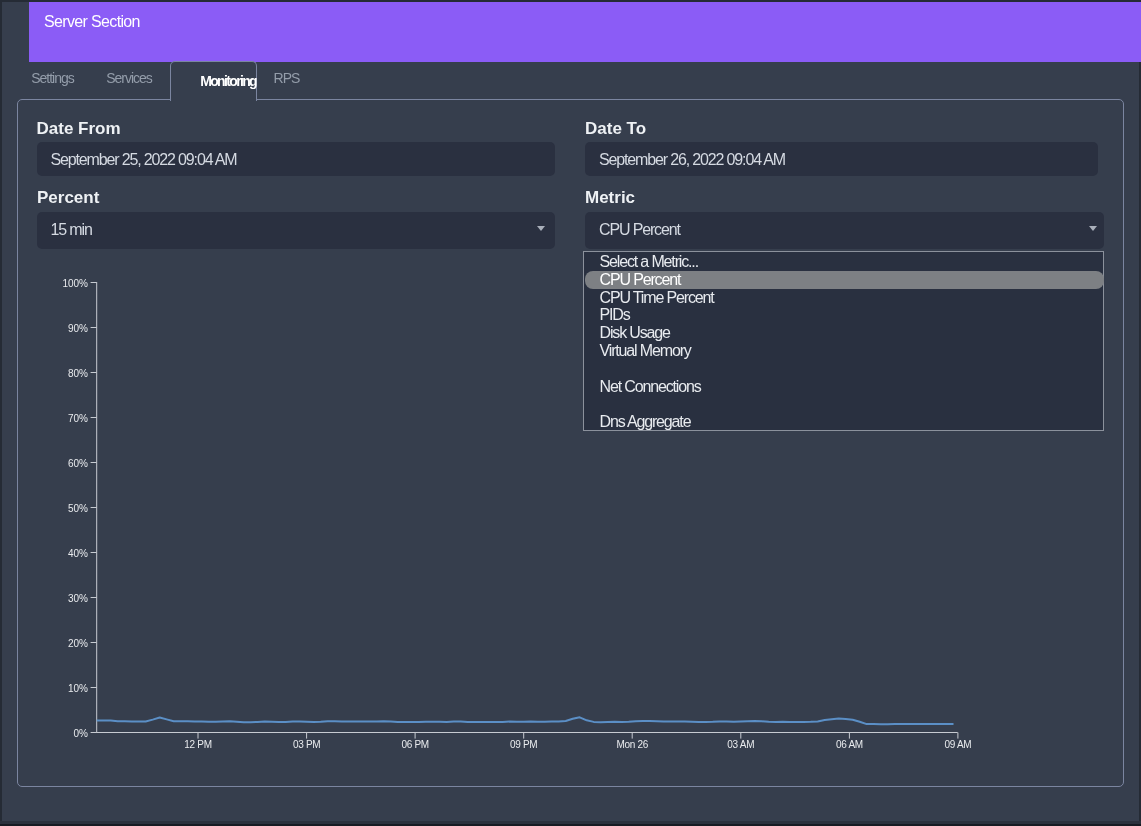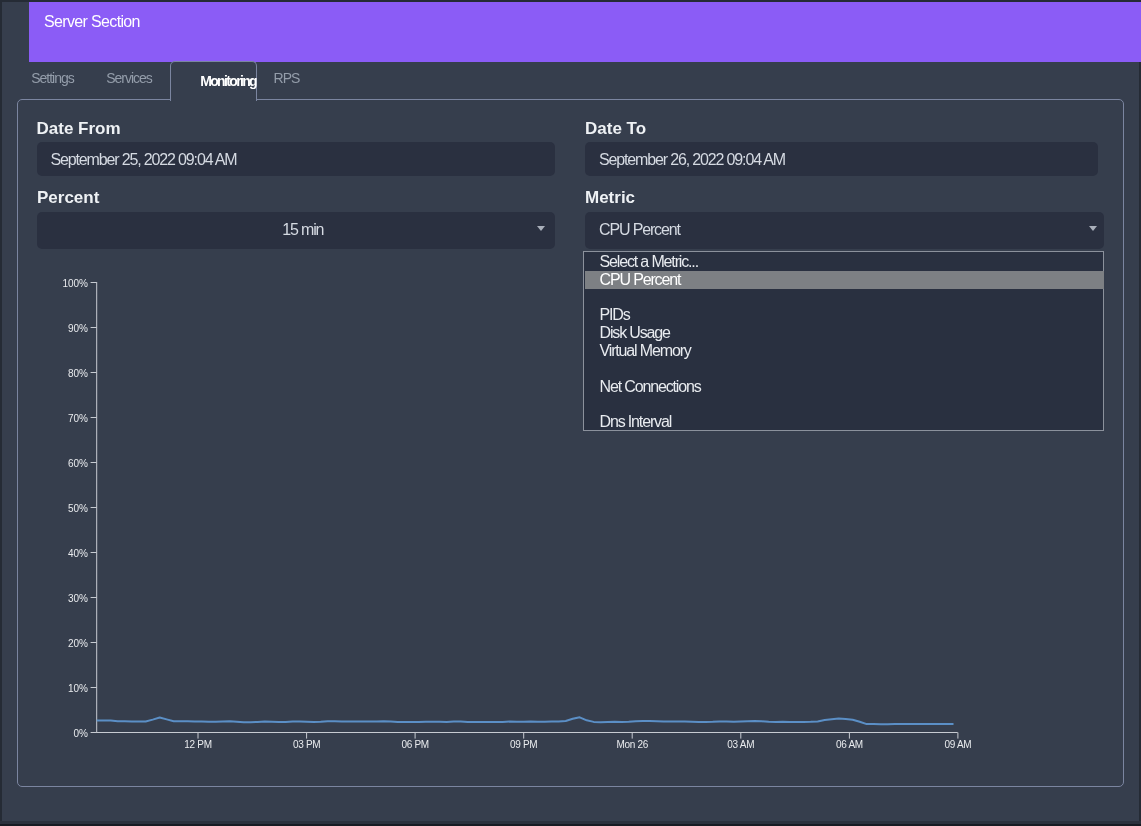--- a/index.html
+++ b/index.html
@@ -18,42 +18,42 @@
   .panel { position:absolute; left:15px; top:97px; width:1107px; height:688px;
          border:1px solid #7b85a0; border-radius:5px; z-index:1; }
   .lbl { position:absolute; color:#eef1f4; font-weight:bold; font-size:17px; }
   .ctl { position:absolute; background:#2a3040; border-radius:5px; color:#d5dae2;
          font-size:16px; letter-spacing:-1.15px; }
   .caret { position:absolute; width:0; height:0; border-left:4.5px solid transparent;
          border-right:4.5px solid transparent; border-top:5px solid #a9afba; }
   .dd { position:absolute; left:581px; top:249px; width:521px; height:180px;
         background:#293040; border:1px solid #8b919c; z-index:5; }
   .opt { position:absolute; left:1px; width:519px; height:17.8px; color:#e8ebef;
-        font-size:16px; letter-spacing:-1.15px; line-height:17.8px; padding-left:14.5px; }
+        font-size:16px; letter-spacing:-1.15px; line-height:17.8px; padding-left:14.5px;border-radius:8px; }
 </style>
 </head>
 <body>
 <div class="win">
   <div class="hdr">Server Section</div>
 
   <div class="tab" style="left:13px;width:75px;">Settings</div>
   <div class="tab" style="left:88px;width:78px;">Services</div>
   <div class="tabactive">Monitoring</div>
   <div class="tab" style="left:256px;width:57px;">RPS</div>
 
   <div class="panel"></div>
 
   <div class="lbl" style="left:34.5px;top:117px;">Date From</div>
   <div class="lbl" style="left:583px;top:117px;">Date To</div>
   <div class="ctl" style="left:34.5px;top:139.5px;width:518.5px;height:34px;line-height:36px;padding-left:14px;">September 25, 2022 09:04 AM</div>
   <div class="ctl" style="left:583px;top:139.5px;width:513px;height:34px;line-height:36px;padding-left:14px;">September 26, 2022 09:04 AM</div>
 
   <div class="lbl" style="left:35px;top:185.5px;">Percent</div>
   <div class="lbl" style="left:583px;top:185.5px;">Metric</div>
-  <div class="ctl" style="left:34.5px;top:209.5px;width:518.5px;height:37.6px;line-height:36.5px;padding-left:14px;text-align:center;">15 min</div>
+  <div class="ctl" style="left:34.5px;top:209.5px;width:518.5px;height:37.6px;line-height:36.5px;padding-left:14px;">15 min</div>
   <div class="ctl" style="left:583px;top:209.5px;width:518.5px;height:37.6px;line-height:36.5px;padding-left:14px;">CPU Percent</div>
   <div class="caret" style="left:535.3px;top:223.5px;"></div>
   <div class="caret" style="left:1086.5px;top:223.5px;"></div>
 
   <svg class="abs" style="left:0;top:0;z-index:2;" width="1137" height="819">
     <g id="chart">
     <line x1="94.7" y1="280" x2="94.7" y2="731" stroke="#c7cbd2" stroke-width="1"></line>
     <line x1="88.6" y1="280.5" x2="94.7" y2="280.5" stroke="#c7cbd2" stroke-width="1"></line>
     <text x="86" y="284.9" fill="#e9ebee" font-size="10" text-anchor="end">100%</text>
     <line x1="88.6" y1="325.5" x2="94.7" y2="325.5" stroke="#c7cbd2" stroke-width="1"></line>
@@ -93,21 +93,22 @@
     <text x="847.4" y="745.8" fill="#e9ebee" font-size="10" letter-spacing="-0.3" text-anchor="middle">06 AM</text>
     <line x1="955.9" y1="730.5" x2="955.9" y2="736.6" stroke="#c7cbd2" stroke-width="1"></line>
     <text x="955.9" y="745.8" fill="#e9ebee" font-size="10" letter-spacing="-0.3" text-anchor="middle">09 AM</text>
     <polyline points="94.7,718.5 101.7,718.5 108.7,718.5 115.7,719.2 122.7,719.2 129.7,719.4 136.7,719.5 143.7,719.5 150.7,717.6 157.7,715.5 164.7,717.4 171.7,719.3 178.7,719.2 185.7,719.2 192.7,719.4 199.7,719.5 206.7,719.7 213.7,719.8 220.7,719.5 227.7,719.3 234.7,719.8 241.7,720.2 248.7,720.3 255.7,719.9 262.7,719.6 269.7,719.8 276.7,720.0 283.7,719.9 290.7,719.6 297.7,719.5 304.7,719.8 311.7,720.0 318.7,719.8 325.7,719.3 332.7,719.3 339.7,719.5 346.7,719.5 353.7,719.6 360.7,719.5 367.7,719.5 374.7,719.5 381.7,719.3 388.7,719.4 395.7,719.9 402.7,720.1 409.7,720.0 416.7,719.9 423.7,719.8 430.7,719.7 437.7,719.8 444.7,719.9 451.7,719.5 458.7,719.5 465.7,720.0 472.7,720.1 479.7,719.9 486.7,719.9 493.7,720.1 500.7,719.9 507.7,719.6 514.7,719.8 521.7,719.7 528.7,719.6 535.7,719.8 542.7,719.7 549.7,719.5 556.7,719.6 563.7,719.0 570.7,716.8 577.7,715.3 584.7,718.3 591.7,719.9 598.7,720.2 605.7,720.0 612.7,719.7 619.7,719.9 626.7,719.7 633.7,719.2 640.7,719.1 647.7,719.1 654.7,719.2 661.7,719.5 668.7,719.6 675.7,719.5 682.7,719.5 689.7,719.8 696.7,720.0 703.7,719.9 710.7,719.8 717.7,719.5 724.7,719.5 731.7,719.7 738.7,719.5 745.7,719.3 752.7,719.1 759.7,719.2 766.7,719.8 773.7,720.0 780.7,719.8 787.7,720.0 794.7,720.0 801.7,719.9 808.7,719.8 815.7,719.4 822.7,718.0 829.7,717.3 836.7,716.6 843.7,717.1 850.7,717.8 857.7,719.8 864.7,722.1 871.7,722.1 878.7,722.3 885.7,722.2 892.7,722.1 899.7,722.1 906.7,722.1 913.7,722.1 920.7,722.1 927.7,722.0 934.7,722.0 941.7,722.1 948.7,722.0 951.5,722.0" fill="none" stroke="#5b8fc6" stroke-width="2" stroke-linejoin="round"></polyline>
     </g>
   </svg>
 
   <div class="dd">
     <div class="opt" style="top:1px;">Select a Metric...</div>
     <div class="opt" style="top:18.8px;background:#7d8084;color:#ffffff;">CPU Percent</div>
+    <div class="opt" style="top:36.6px;">CPU Time Percent</div>
     <div class="opt" style="top:54.4px;">PIDs</div>
     <div class="opt" style="top:72.2px;">Disk Usage</div>
     <div class="opt" style="top:90px;">Virtual Memory</div>
     <div class="opt" style="top:125.6px;">Net Connections</div>
-    <div class="opt" style="top:161.2px;">Dns Interval</div>
+    <div class="opt" style="top:161.2px;">Dns Aggregate</div>
   </div>
 </div>
 <div style="position:absolute;left:0;top:821px;width:1141px;height:3px;background:#2b313d;"></div>
 <div style="position:absolute;left:0;top:824px;width:1141px;height:2px;background:#171b23;"></div>
 
 </body></html>

